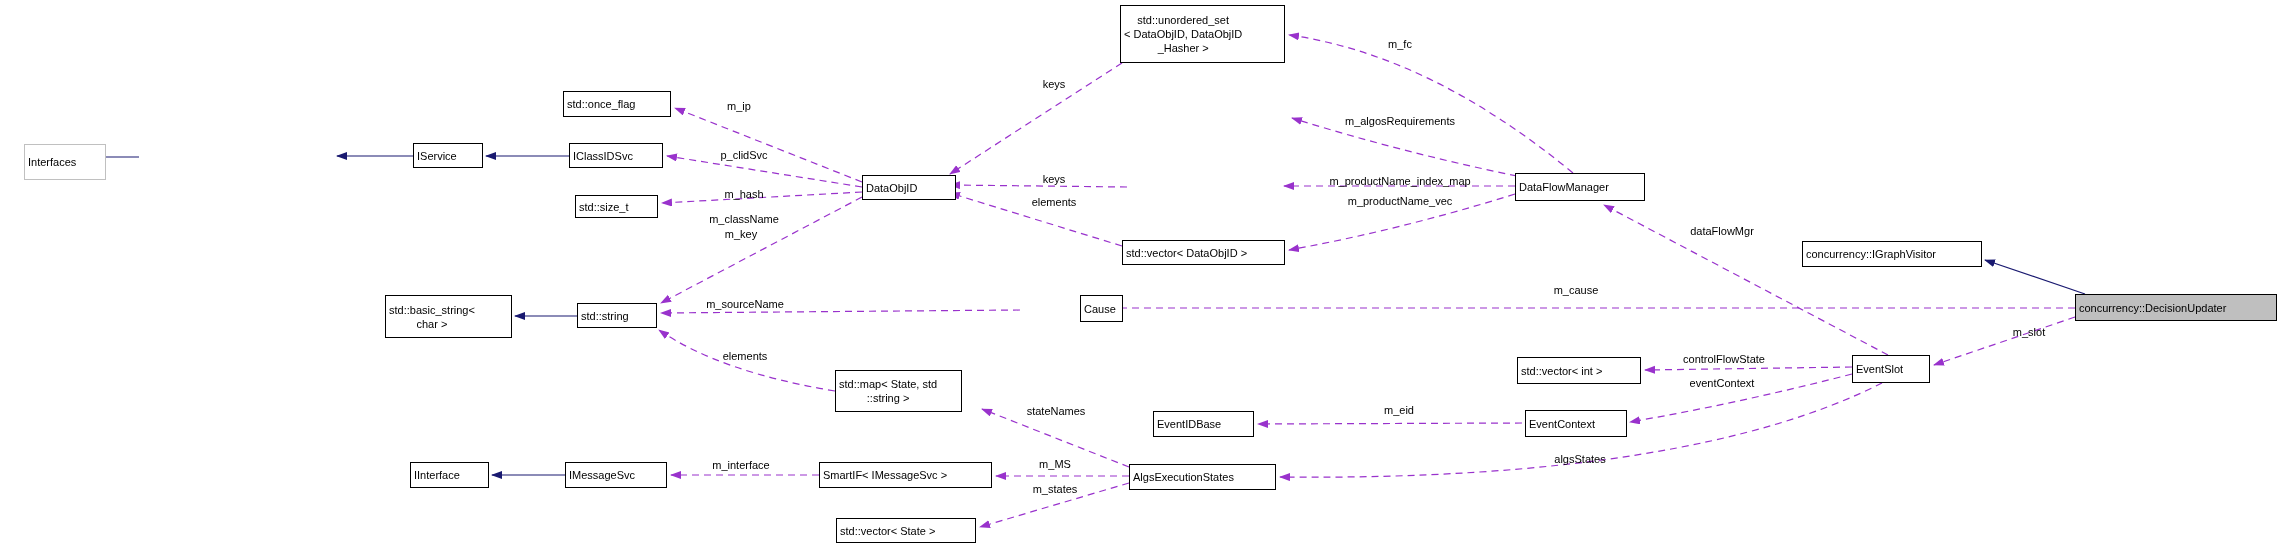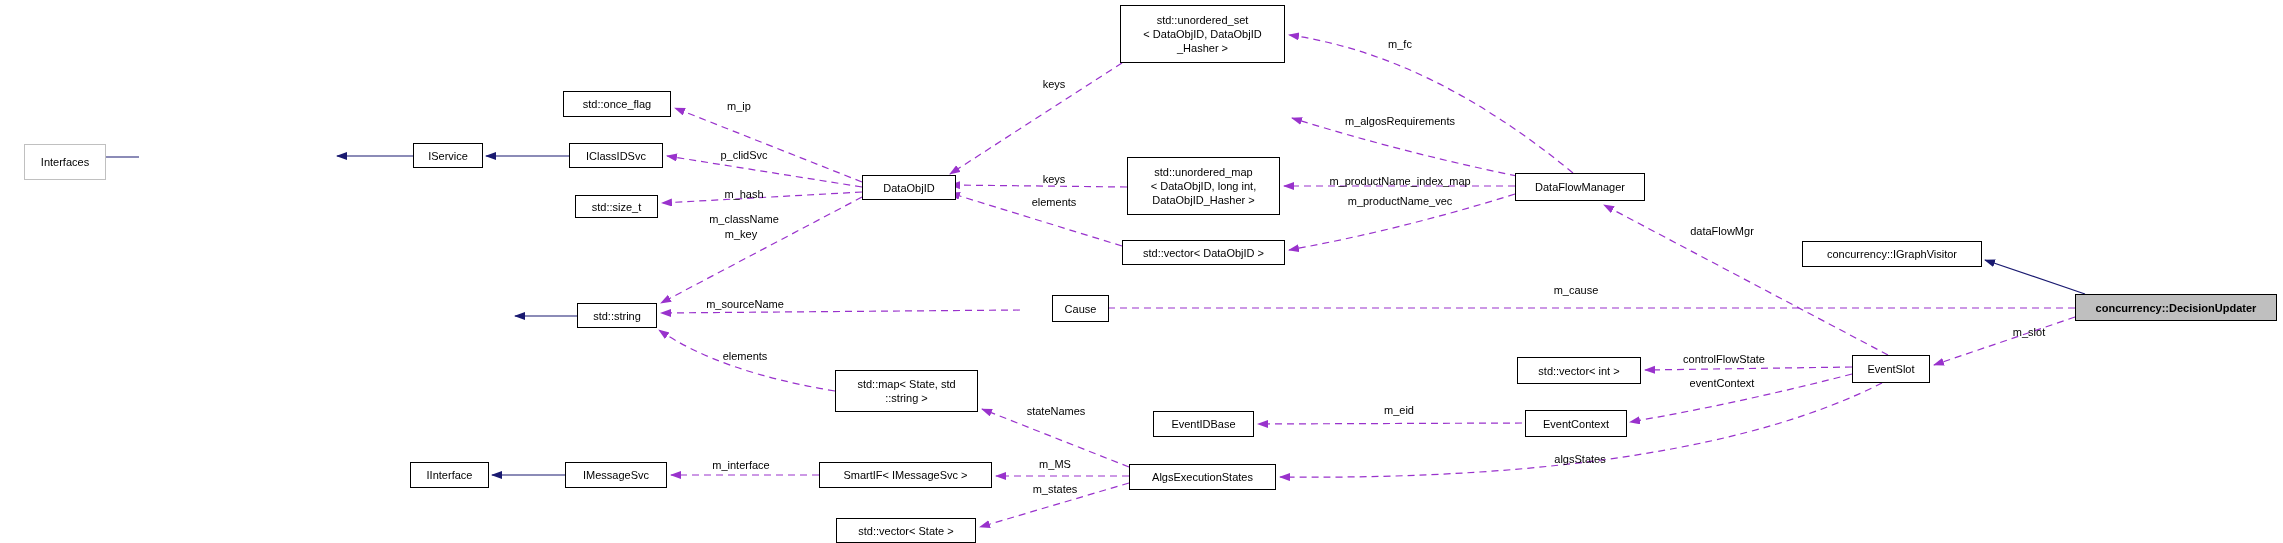--- a/index.html
+++ b/index.html
@@ -16,27 +16,27 @@
   .canvas{
     position:relative;width:2283px;height:543px;background:var(--background);
     font-family:"Liberation Sans",sans-serif;overflow:hidden;
   }
   .edges{position:absolute;left:0;top:0;width:2283px;height:543px;}
   .e-usage{stroke:var(--usage-edge);fill:none;stroke-width:1.2;stroke-dasharray:7 5;}
   .e-inherit{stroke:var(--inherit-edge);fill:none;stroke-width:1.2;}
   .mh-usage{fill:var(--usage-edge);}
   .mh-inherit{fill:var(--inherit-edge);}
   .node{
-    position:absolute;display:flex;align-items:center;justify-content:center;
+    position:absolute;display:flex;align-items:center;
     background:var(--node-bg);border:1px solid var(--node-border);
     box-sizing:border-box;text-align:center;color:var(--label-text);
   }
   .node-label{font-size:11px;line-height:14px;white-space:pre-line;padding:0 3px;}
   .node.muted{border-color:var(--muted-node-border);}
-  .node.main{background:var(--main-node-bg);font-weight:bold;}
+  .node.main{background:var(--main-node-bg);}
   .elabel{
     position:absolute;transform:translateX(-50%);font-size:11px;line-height:13px;
     color:var(--label-text);white-space:nowrap;
   }
 </style>
 </head>
 <body>
 
 <div class="canvas">
 
@@ -94,61 +94,60 @@
     </div>
   <div class="node" style="left:569px;top:143px;width:94px;height:25px">
       <span class="node-label">IClassIDSvc</span>
     </div>
   <div class="node" style="left:575px;top:195px;width:83px;height:23px">
       <span class="node-label">std::size_t</span>
     </div>
   <div class="node" style="left:862px;top:175px;width:94px;height:25px">
       <span class="node-label">DataObjID</span>
     </div>
+  <div class="node" style="left:385px;top:295px;width:127px;height:43px">
+      <span class="node-label">std::basic_string&lt;
+char &gt;</span>
+    </div>
   <div class="node" style="left:577px;top:303px;width:80px;height:25px">
       <span class="node-label">std::string</span>
     </div>
   <div class="node" style="left:1120px;top:5px;width:165px;height:58px">
       <span class="node-label">std::unordered_set
 &lt; DataObjID, DataObjID
 _Hasher &gt;</span>
-    </div>
-  <div class="node" style="left:1127px;top:157px;width:153px;height:58px">
-      <span class="node-label">std::unordered_map
-&lt; DataObjID, long int,
-DataObjID_Hasher &gt;</span>
     </div>
   <div class="node" style="left:1122px;top:240px;width:163px;height:25px">
       <span class="node-label">std::vector&lt; DataObjID &gt;</span>
     </div>
   <div class="node" style="left:1515px;top:173px;width:130px;height:28px">
       <span class="node-label">DataFlowManager</span>
     </div>
   <div class="node" style="left:1802px;top:241px;width:180px;height:26px">
       <span class="node-label">concurrency::IGraphVisitor</span>
     </div>
   <div class="node main" style="left:2075px;top:294px;width:202px;height:27px">
       <span class="node-label">concurrency::DecisionUpdater</span>
     </div>
-  <div class="node" style="left:1052px;top:295px;width:57px;height:27px">
+  <div class="node" style="left:1080px;top:295px;width:43px;height:27px">
       <span class="node-label">Cause</span>
     </div>
   <div class="node" style="left:1517px;top:357px;width:124px;height:27px">
       <span class="node-label">std::vector&lt; int &gt;</span>
     </div>
   <div class="node" style="left:1852px;top:355px;width:78px;height:28px">
       <span class="node-label">EventSlot</span>
     </div>
   <div class="node" style="left:1525px;top:410px;width:102px;height:27px">
       <span class="node-label">EventContext</span>
     </div>
   <div class="node" style="left:1153px;top:411px;width:101px;height:26px">
       <span class="node-label">EventIDBase</span>
     </div>
-  <div class="node" style="left:835px;top:370px;width:143px;height:42px">
+  <div class="node" style="left:835px;top:370px;width:127px;height:42px">
       <span class="node-label">std::map&lt; State, std
 ::string &gt;</span>
     </div>
   <div class="node" style="left:1129px;top:464px;width:147px;height:26px">
       <span class="node-label">AlgsExecutionStates</span>
     </div>
   <div class="node" style="left:410px;top:462px;width:79px;height:26px">
       <span class="node-label">IInterface</span>
     </div>
   <div class="node" style="left:565px;top:462px;width:102px;height:26px">

